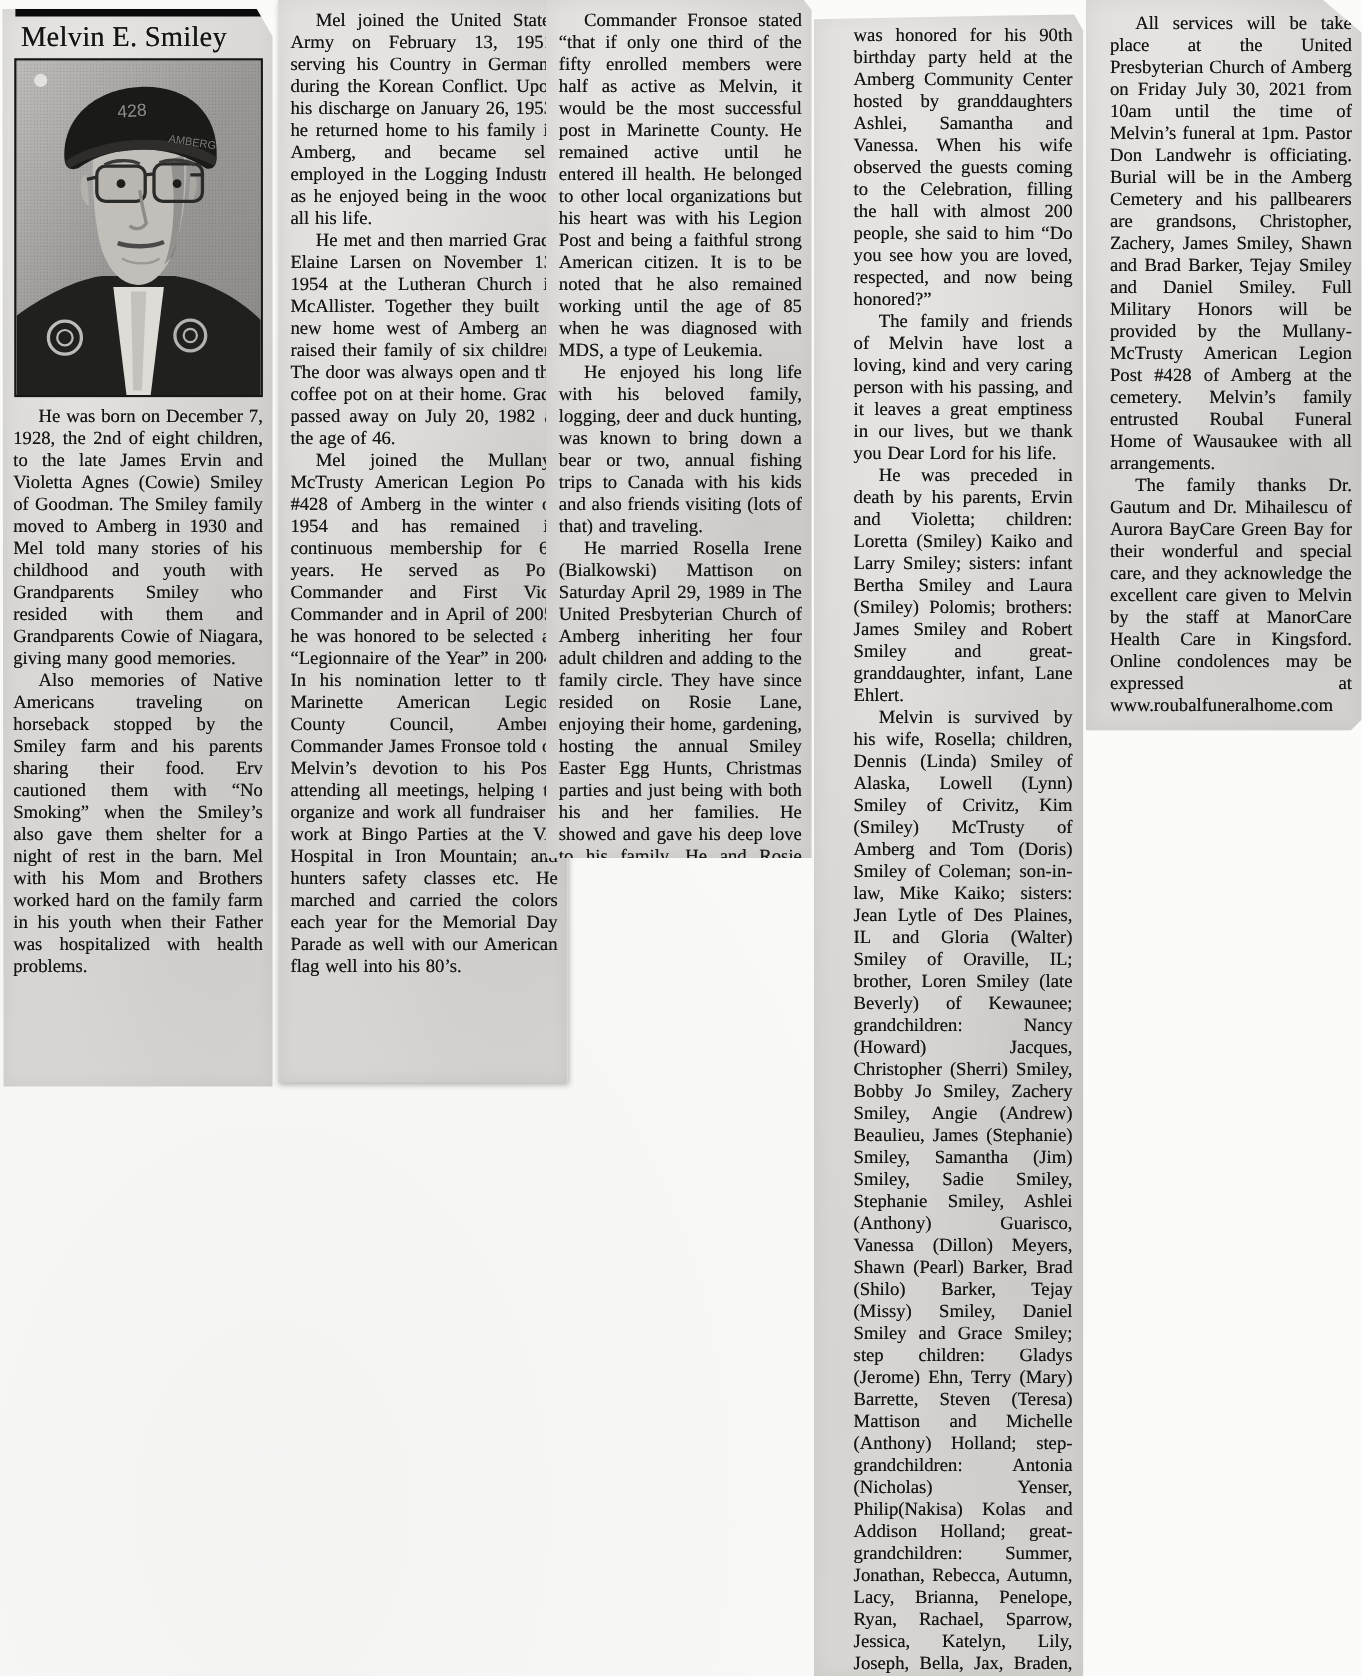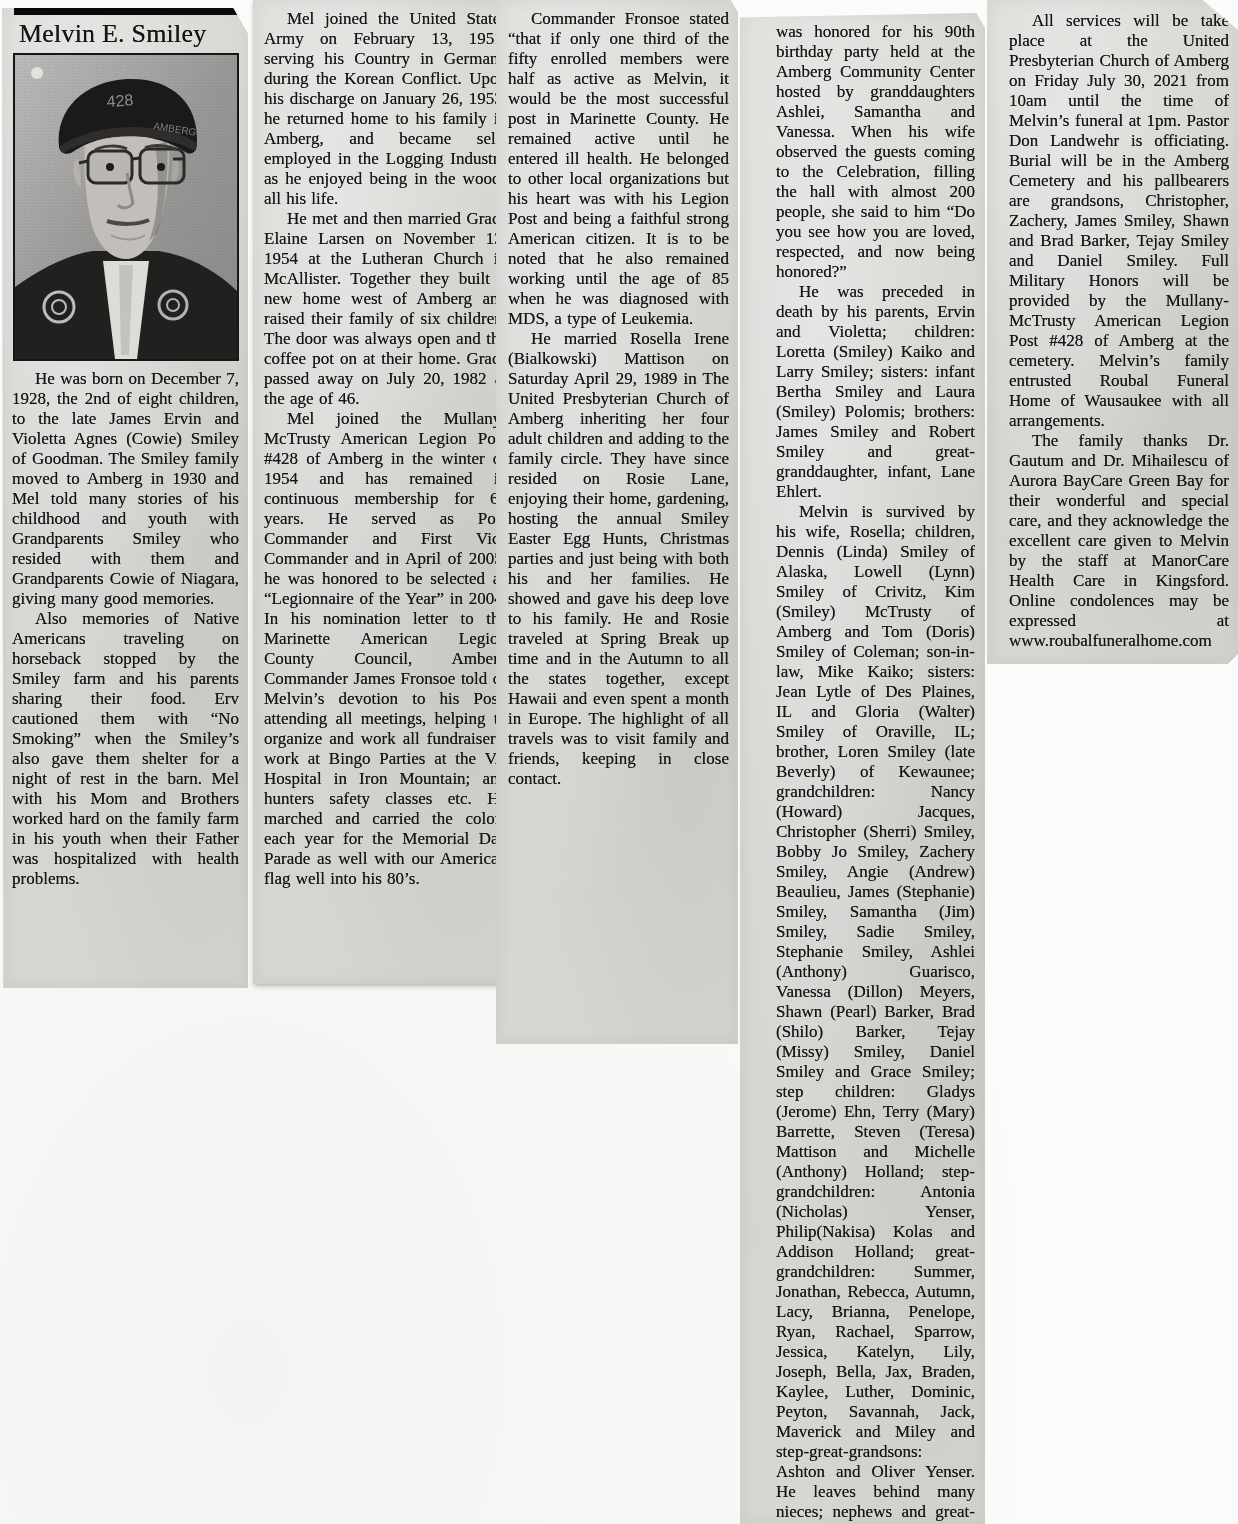--- a/index.html
+++ b/index.html
@@ -52,21 +52,21 @@
     border:2px solid #161616;
     background:#a3a3a3;
     box-sizing:border-box;
   }
   #photo-frame svg{display:block;width:100%;height:100%;}
   #col1 .coltext{padding:2px 9px 0 10px;}
 
   
   #col2{left:253px;top:0;width:263px;height:984px;}
   #col2 .coltext{padding:9px 9px 0 11px;}
-  #col3{left:496px;top:0;width:242px;height:1044px;clip-path:polygon(0 0,97% 0,100% 1.2%,100% 100%,0 100%);}
+  #col3{left:496px;top:0;width:242px;height:780px;clip-path:polygon(0 0,97% 0,100% 1.2%,100% 100%,0 100%);}
   #col3 .coltext{padding:9px 9px 0 12px;}
   #col4{left:740px;top:13px;width:245px;height:1511px;clip-path:polygon(0 0.3%,96.5% 0,100% 1%,100% 100%,0 100%);}
   #col4 .coltext{padding:9px 10px 0 12px;margin-left:24px;}
   #col5{left:987px;top:0;width:251px;height:664px;clip-path:polygon(0 0,86% 0,100% 4.5%,100% 98.5%,96% 100%,0 100%);}
   #col5 .coltext{padding:11px 9px 0 22px;}
 </style>
 </head>
 <body>
 
 <div id="scan">
@@ -138,27 +138,29 @@
     <div class="coltext">
         <p class="para">Mel joined the United States Army on February 13, 1951, serving his Country in Germany during the Korean Conflict. Upon his discharge on January 26, 1953, he returned home to his family in Amberg, and became self-employed in the Logging Industry as he enjoyed being in the woods all his life.</p>
         <p class="para">He met and then married Grace Elaine Larsen on November 13, 1954 at the Lutheran Church in McAllister. Together they built a new home west of Amberg and raised their family of six children. The door was always open and the coffee pot on at their home. Grace passed away on July 20, 1982 at the age of 46.</p>
         <p class="para">Mel joined the Mullany-McTrusty American Legion Post #428 of Amberg in the winter of 1954 and has remained in continuous membership for 67 years. He served as Post Commander and First Vice Commander and in April of 2005, he was honored to be selected as “Legionnaire of the Year” in 2004. In his nomination letter to the Marinette American Legion County Council, Amberg Commander James Fronsoe told of Melvin’s devotion to his Post, attending all meetings, helping to organize and work all fundraisers; work at Bingo Parties at the VA Hospital in Iron Mountain; and hunters safety classes etc.  He marched and carried the colors each year for the Memorial Day Parade as well with our American flag well into his 80’s.</p>
       </div>
   </div>
 
   <div class="clip" id="col3">
     <div class="coltext">
         <p class="para">Commander Fronsoe stated “that if only one third of the fifty enrolled members were half as active as Melvin, it would be the most successful post in Marinette County. He remained active until he entered ill health. He belonged to other local organizations but his heart was with his Legion Post and being a faithful strong American citizen. It is to be noted that he also remained working until the age of 85 when he was diagnosed with MDS, a type of Leukemia.</p>
+        <p class="para">He enjoyed his long life with his beloved family, logging, deer and duck hunting, was known to bring down a bear or two, annual fishing trips to Canada with his kids and also friends visiting (lots of that) and traveling.</p>
         <p class="para">He married Rosella Irene (Bialkowski) Mattison on Saturday April 29, 1989 in The United Presbyterian Church of Amberg inheriting her four adult children and adding to the family circle. They have since resided on Rosie Lane, enjoying their home, gardening, hosting the annual Smiley Easter Egg Hunts, Christmas parties and just being with both his and her families. He showed and gave his deep love to his family. He and Rosie traveled at Spring Break up time and in the Autumn to all the states together, except Hawaii and even spent a month in Europe. The highlight of all travels was to visit family and friends, keeping in close contact.</p>
       </div>
   </div>
 
   <div class="clip" id="col4">
     <div class="coltext">
         <p class="para no-indent">was honored for his 90th birthday party held at the Amberg Community Center hosted by granddaughters Ashlei, Samantha and Vanessa. When his wife observed the guests coming to the Celebration, filling the hall with almost 200 people, she said to him “Do you see how you are loved, respected, and now being honored?”</p>
+        <p class="para">The family and friends of Melvin have lost a loving, kind and very caring person with his passing, and it leaves a great emptiness in our lives, but we thank you Dear Lord for his life.</p>
         <p class="para">He was preceded in death by his parents, Ervin and Violetta; children: Loretta (Smiley) Kaiko and Larry Smiley; sisters: infant Bertha Smiley and Laura (Smiley) Polomis; brothers: James Smiley and Robert Smiley and great-granddaughter, infant, Lane Ehlert.</p>
         <p class="para">Melvin is survived by his wife, Rosella; children, Dennis (Linda) Smiley of Alaska, Lowell (Lynn) Smiley of Crivitz, Kim (Smiley) McTrusty of Amberg and Tom (Doris) Smiley of Coleman; son-in-law, Mike Kaiko; sisters: Jean Lytle of Des Plaines, IL and Gloria (Walter) Smiley of Oraville, IL; brother, Loren Smiley (late Beverly) of Kewaunee; grandchildren: Nancy (Howard) Jacques, Christopher (Sherri) Smiley, Bobby Jo Smiley, Zachery Smiley, Angie (Andrew) Beaulieu, James (Stephanie) Smiley, Samantha (Jim) Smiley, Sadie Smiley, Stephanie Smiley, Ashlei (Anthony) Guarisco, Vanessa (Dillon) Meyers, Shawn (Pearl) Barker, Brad (Shilo) Barker, Tejay (Missy) Smiley, Daniel Smiley and Grace Smiley; step children: Gladys (Jerome) Ehn, Terry (Mary) Barrette, Steven (Teresa) Mattison and Michelle (Anthony) Holland; step-grandchildren: Antonia (Nicholas) Yenser, Philip(Nakisa) Kolas and Addison Holland; great-grandchildren: Summer, Jonathan, Rebecca, Autumn, Lacy, Brianna, Penelope, Ryan, Rachael, Sparrow, Jessica, Katelyn, Lily, Joseph, Bella, Jax, Braden, Kaylee, Luther, Dominic, Peyton, Savannah, Jack, Maverick and Miley and step-great-grandsons: Ashton and Oliver Yenser. He leaves behind many nieces; nephews and great-nieces and nephews.</p>
       </div>
   </div>
 
   <div class="clip" id="col5">
     <div class="coltext">
         <p class="para">All services will be take place at the United Presbyterian Church of Amberg on Friday July 30, 2021 from 10am until the time of Melvin’s funeral at 1pm. Pastor Don Landwehr is officiating. Burial will be in the Amberg Cemetery and his pallbearers are grandsons, Christopher, Zachery, James Smiley, Shawn and Brad Barker, Tejay Smiley and Daniel Smiley. Full Military Honors will be provided by the Mullany-McTrusty American Legion Post #428 of Amberg at the cemetery. Melvin’s family entrusted Roubal Funeral Home of Wausaukee with all arrangements.</p>
         <p class="para">The family thanks Dr. Gautum and Dr. Mihailescu of Aurora BayCare Green Bay for their wonderful and special care, and they acknowledge the excellent care given to Melvin by the staff at ManorCare Health Care in Kingsford. Online condolences may be expressed at www.roubalfuneralhome.com</p>
       </div>

